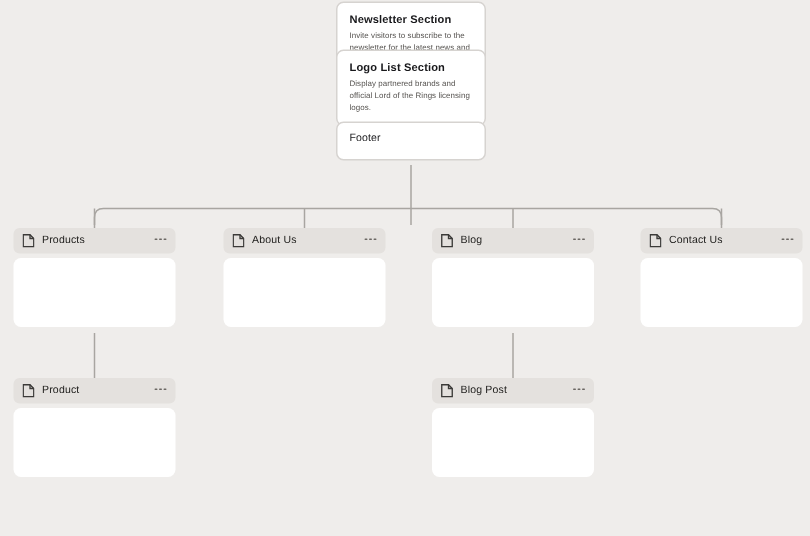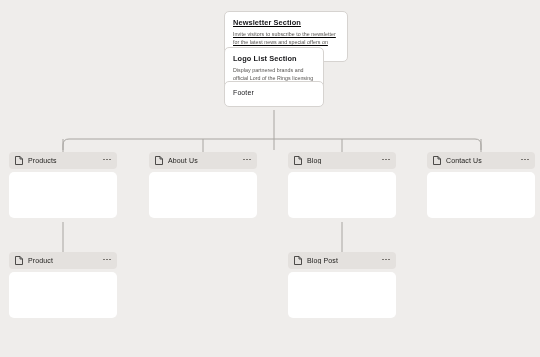--- a/index.html
+++ b/index.html
@@ -117,26 +117,26 @@
     <path d="M63 139 L63 152" stroke="#a8a5a1" stroke-width="1"></path>
     <path d="M203 139 L203 152" stroke="#a8a5a1" stroke-width="1"></path>
     <path d="M342 139 L342 152" stroke="#a8a5a1" stroke-width="1"></path>
     <path d="M481 139 L481 152" stroke="#a8a5a1" stroke-width="1"></path>
 
     <path d="M63 222 L63 252" stroke="#a8a5a1" stroke-width="1"></path>
 
     <path d="M342 222 L342 252" stroke="#a8a5a1" stroke-width="1"></path>
   </svg>
 
-  <div class="sec-card" style="left:224px; top:11px; width:124px;text-decoration:underline;">
+  <div class="sec-card" style="left:224px; top:1px; width:100px;">
     <div class="sec-title">Newsletter Section</div>
     <div class="sec-desc">Invite visitors to subscribe to the newsletter for the latest news and special offers on Lord of the Rings merchandise.</div>
   </div>
 
-  <div class="sec-card" style="left:224px; top:47px; width:100px;">
+  <div class="sec-card" style="left:224px; top:33px; width:100px;">
     <div class="sec-title">Logo List Section</div>
     <div class="sec-desc">Display partnered brands and official Lord of the Rings licensing logos.</div>
   </div>
 
   <div class="sec-card" style="left:224px; top:81px; width:100px; padding-top:7px; padding-bottom:8px;">
     <div class="sec-title" style="font-weight:normal; font-size:7px;">Footer</div>
   </div>
 
   <div class="node" style="left:9px; top:152px; width:108px;">
     <div class="node-head">

